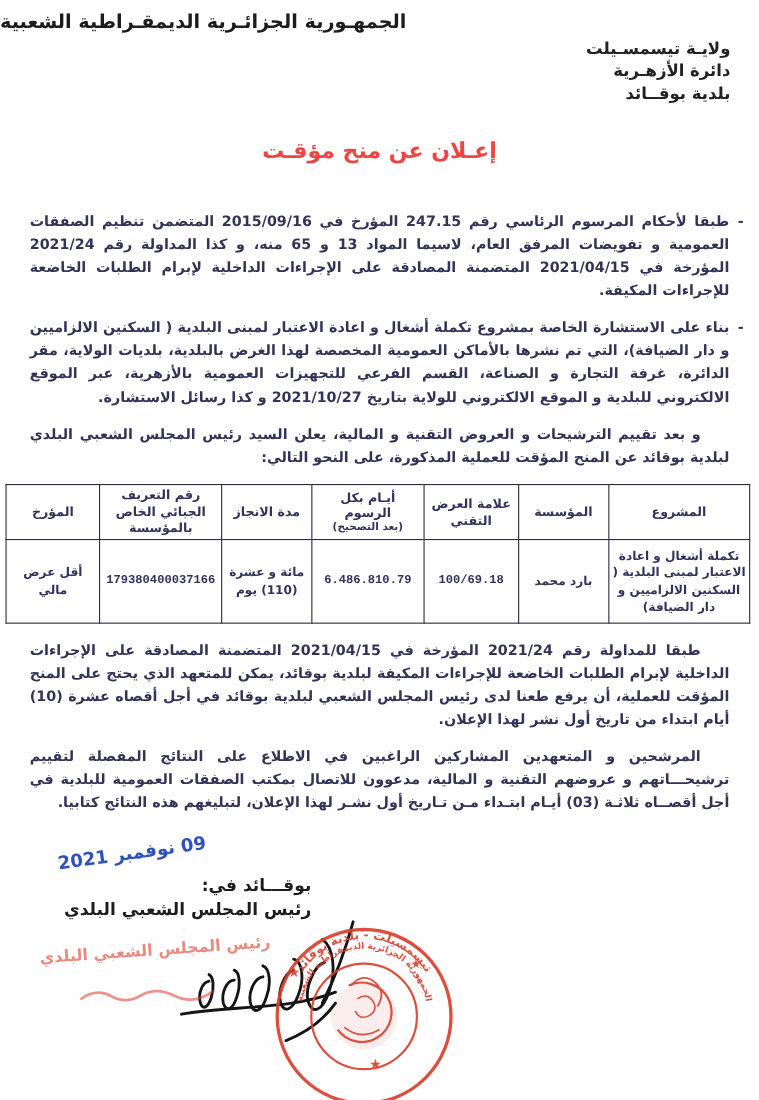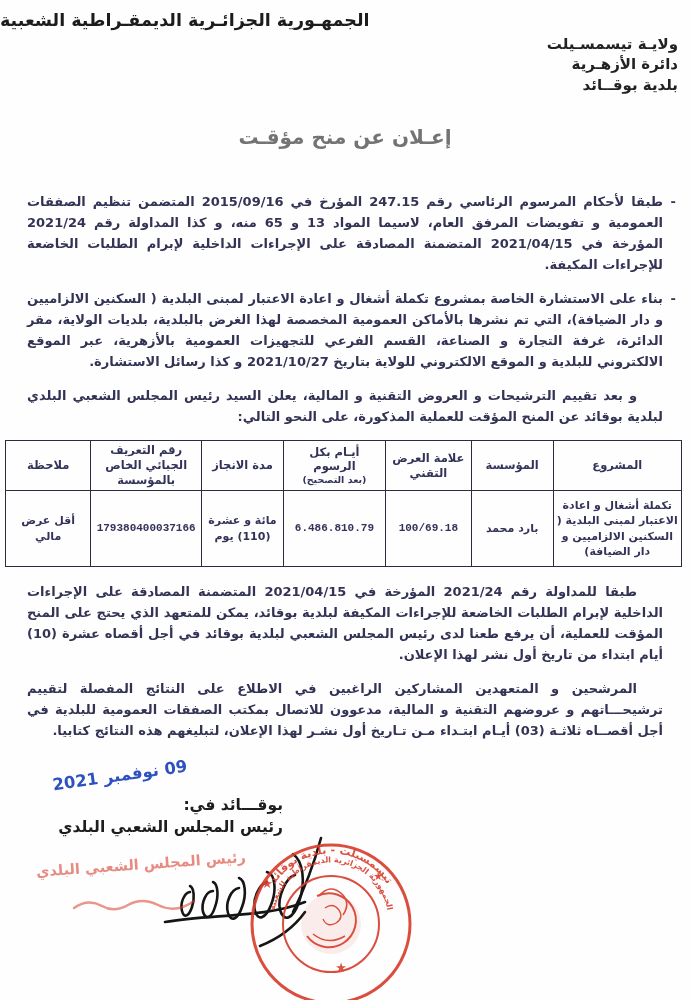--- a/index.html
+++ b/index.html
@@ -8,29 +8,29 @@
   .page {
     position:relative; width:690px; height:1000px; margin:0 auto;
     background:#fefefe; overflow:hidden; direction:rtl;
   }
   
   .republic {
     padding-top:10px; text-align:left;
     font-size:17.5px; font-weight:bold; color:#1c1c1c; letter-spacing:0.2px;
   }
   .admin-block {
-    margin-top:4px; padding-left:0; padding-right:12px;
+    margin-top:4px; padding-left:0; padding-right:26px;
     text-align:right; font-weight:bold; font-size:15px; color:#222; line-height:1.35;
   }
   .rtj-line { margin-top:5px; font-size:12px; font-weight:normal; color:#222; }
   .rtj-line .num { font-family:"Liberation Serif", serif; font-size:12.5px; }
   
   .doc-title {
     margin:30px 16px 42px; text-align:center;
-    font-size:20px; font-weight:bold; color:#737373;
+    font-size:20px; font-weight:bold; color:#ef4444;
   }
   
   .content { margin:0 27px; color:#333355; }
   .para {
     position:relative; text-align:justify; font-size:13px; font-weight:bold;
     line-height:1.62; margin-bottom:13px;
   }
   .para .dash {
     position:absolute; right:-13px; top:0; font-weight:bold;
   }
@@ -113,21 +113,21 @@
         <tr>
           <th>المشروع</th>
           <th>المؤسسة</th>
           <th>علامة العرض التقني</th>
           <th>
             <div>أيـام بكل الرسوم</div>
             <div class="sub">(بعد التصحيح)</div>
           </th>
           <th>مدة الانجاز</th>
           <th>رقم التعريف الجبائي الخاص بالمؤسسة</th>
-          <th>ملاحظة</th>
+          <th>المؤرخ</th>
         </tr>
       </thead>
       <tbody>
         <tr>
           <td>تكملة أشغال و اعادة الاعتبار لمبنى البلدية ( السكنين الالزاميين و دار الضيافة)</td>
           <td>بارد محمد</td>
           <td class="numcell">100/69.18</td>
           <td class="numcell">6.486.810.79</td>
           <td>مائة و عشرة (110) يوم</td>
           <td class="numcell">179380400037166</td>

